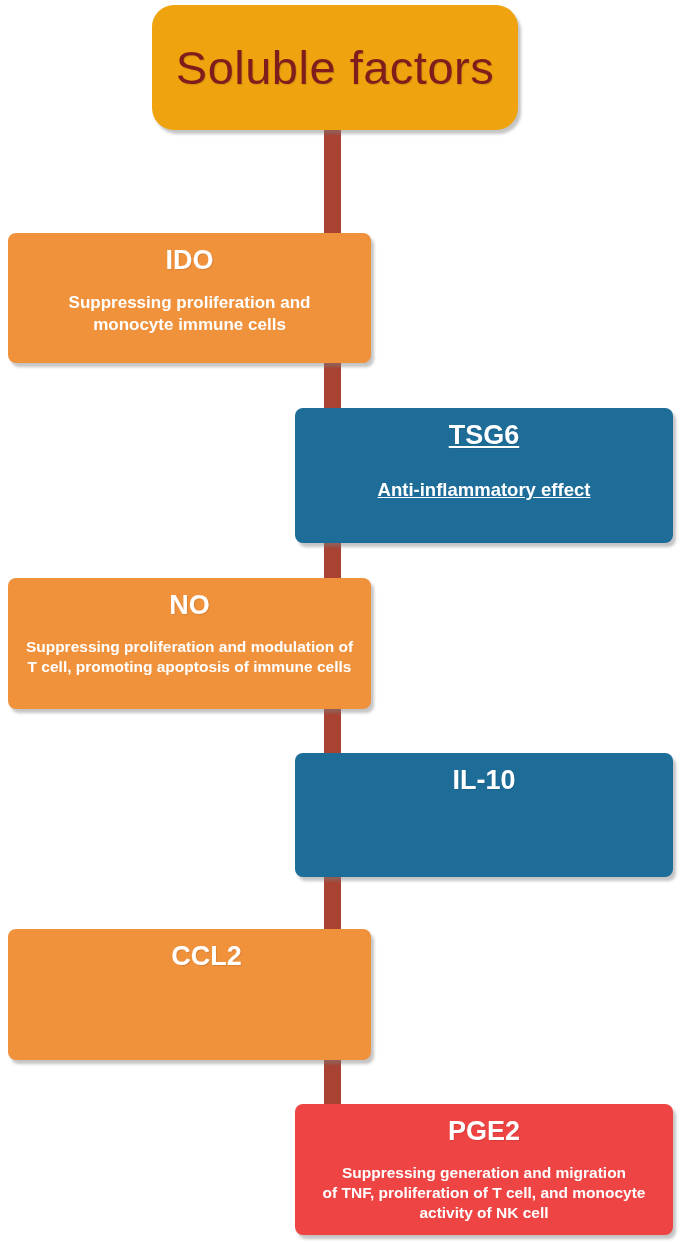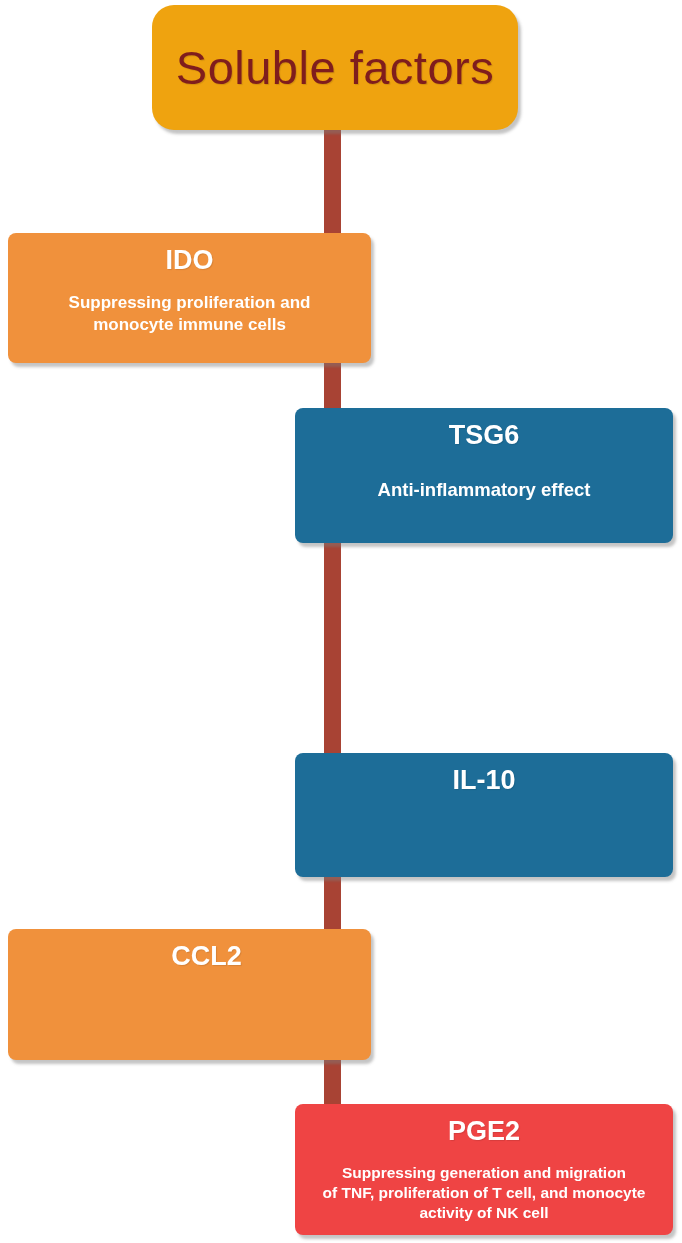--- a/index.html
+++ b/index.html
@@ -62,21 +62,21 @@
   .node .h.gap-lg { margin-bottom: 27px; }
   .node .d {
     font-weight: bold;
     white-space: pre-line;
     line-height: 1.3;
   }
   .d17 { font-size: 17px; }
   .d18 { font-size: 18.5px; }
   .d15 { font-size: 15.5px; }
   .n0 { left: 8px;   top: 233px;  width: 363px; height: 130px; }
-  .n1 { left: 295px; top: 408px;  width: 378px; height: 135px; }
+  .n1 { left: 295px; top: 408px;  width: 378px; height: 135px; text-decoration: underline; }
   .n2 { left: 8px;   top: 578px;  width: 363px; height: 131px; }
   .n3 { left: 295px; top: 753px;  width: 378px; height: 124px; }
   .n4 { left: 8px;   top: 929px;  width: 363px; height: 131px; }
   .n5 { left: 295px; top: 1104px; width: 378px; height: 131px; }
 </style>
 </head>
 <body>
 
 <div class="canvas">
 
@@ -90,20 +90,25 @@
     <div class="h">IDO</div>
     <div class="d d17">Suppressing proliferation and
 monocyte immune cells</div>
   </div>
 
   <div class="node n1" style="background-color: rgb(29, 109, 152);">
     <div class="h gap-lg">TSG6</div>
     <div class="d d18">Anti-inflammatory effect</div>
   </div>
 
+  <div class="node n2" style="background-color: rgb(240, 145, 60);">
+    <div class="h">NO</div>
+    <div class="d d15">Suppressing proliferation and modulation of
+T cell, promoting apoptosis of immune cells</div>
+  </div>
 
   <div class="node n3" style="background-color: rgb(29, 109, 152);">
     <div class="h">IL-10</div>
   </div>
 
   <div class="node n4" style="background-color: rgb(240, 145, 60); padding-left: 42px;">
     <div class="h">CCL2</div>
   </div>
 
   <div class="node n5" style="background-color: #ef4444;">

